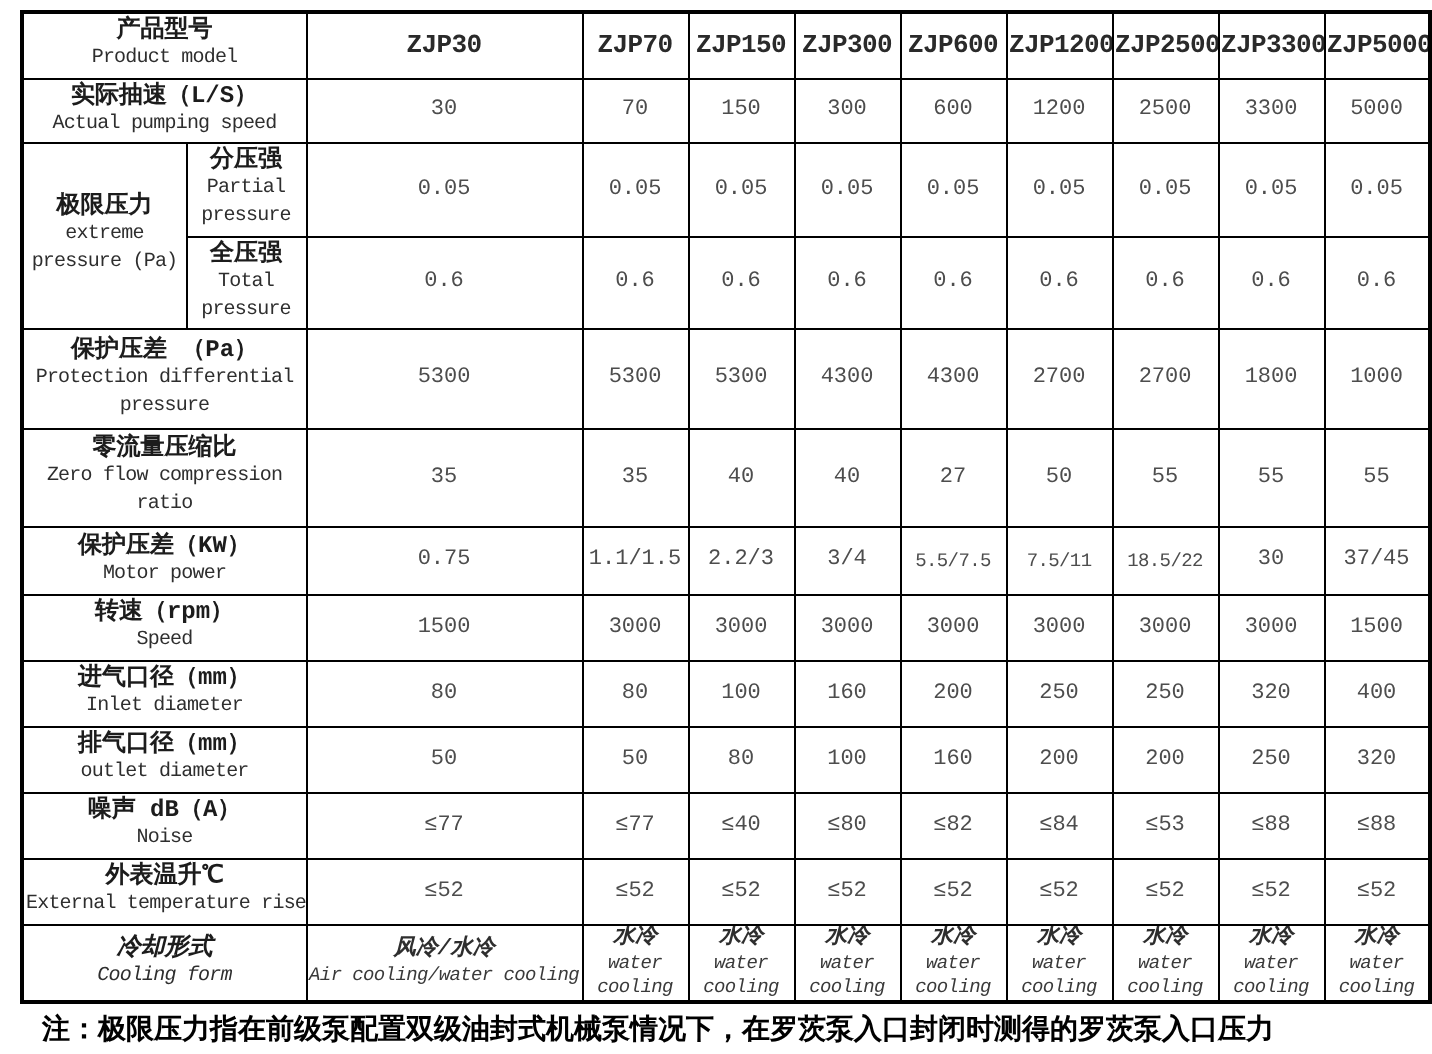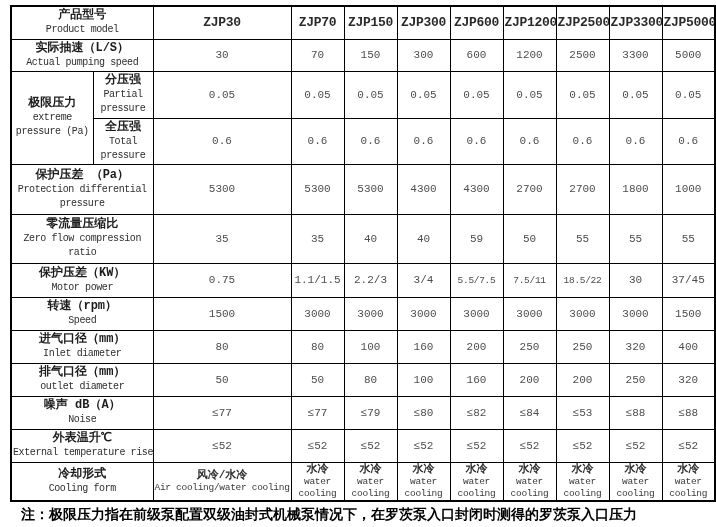--- a/index.html
+++ b/index.html
@@ -11,21 +11,21 @@
   .zh{font-size:12px;font-weight:bold;color:#1c1c1c;line-height:15px;white-space:nowrap;}
   .en{font-size:10px;color:#2e2e2e;line-height:14px;letter-spacing:-0.4px;white-space:nowrap;text-align:center;}
   .val{font-size:11px;color:#4d4d4d;white-space:nowrap;}
   .model{font-size:13px;font-weight:bold;color:#2a2a2a;white-space:nowrap;letter-spacing:-0.3px;}
   .sm{font-size:9.5px;letter-spacing:-0.3px;}
   .coolzh{font-size:11px;font-weight:bold;color:#2e2e2e;line-height:13px;white-space:nowrap;}
   .coolen{font-size:9.5px;color:#3a3a3a;line-height:12px;letter-spacing:-0.3px;white-space:nowrap;}
   .note{margin:4px 0 0 21px;font-size:14px;font-weight:bold;color:#000;white-space:nowrap;
         font-family:"Liberation Sans","DejaVu Sans",sans-serif;}
   tr.h33{height:33px;} tr.h32{height:32px;} tr.h47{height:47px;} tr.h46{height:46px;}
-  tr.h50{height:50px;} tr.h49{height:49px;} tr.h34{height:34px;} tr.h39{height:32px;}
+  tr.h50{height:50px;} tr.h49{height:49px;} tr.h34{height:34px;} tr.h39{height:32px;font-style:italic;}
 </style>
 </head>
 <body>
 
 <table>
 <colgroup>
   <col style="width:82px">
       <col style="width:60px">
       <col style="width:138px">
   <col style="width:53px">
@@ -124,21 +124,21 @@
 <tr class="h49">
   <td colspan="2">
     <div class="zh">零流量压缩比</div>
     <div class="en">Zero flow compression</div>
     <div class="en">ratio</div>
   </td>
   <td class="val">35</td>
   <td class="val">35</td>
   <td class="val">40</td>
   <td class="val">40</td>
-  <td class="val">59</td>
+  <td class="val">27</td>
   <td class="val">50</td>
   <td class="val">55</td>
   <td class="val">55</td>
   <td class="val">55</td>
 </tr>
 <tr class="h34">
   <td colspan="2">
     <div class="zh">保护压差（KW）</div>
     <div class="en">Motor power</div>
   </td>
@@ -197,21 +197,21 @@
   <td class="val">250</td>
   <td class="val">320</td>
 </tr>
 <tr class="h33">
   <td colspan="2">
     <div class="zh">噪声 dB（A）</div>
     <div class="en">Noise</div>
   </td>
   <td class="val">≤77</td>
   <td class="val">≤77</td>
-  <td class="val">≤79</td>
+  <td class="val">≤40</td>
   <td class="val">≤80</td>
   <td class="val">≤82</td>
   <td class="val">≤84</td>
   <td class="val">≤53</td>
   <td class="val">≤88</td>
   <td class="val">≤88</td>
 </tr>
 <tr class="h33">
   <td colspan="2">
     <div class="zh">外表温升℃</div>

